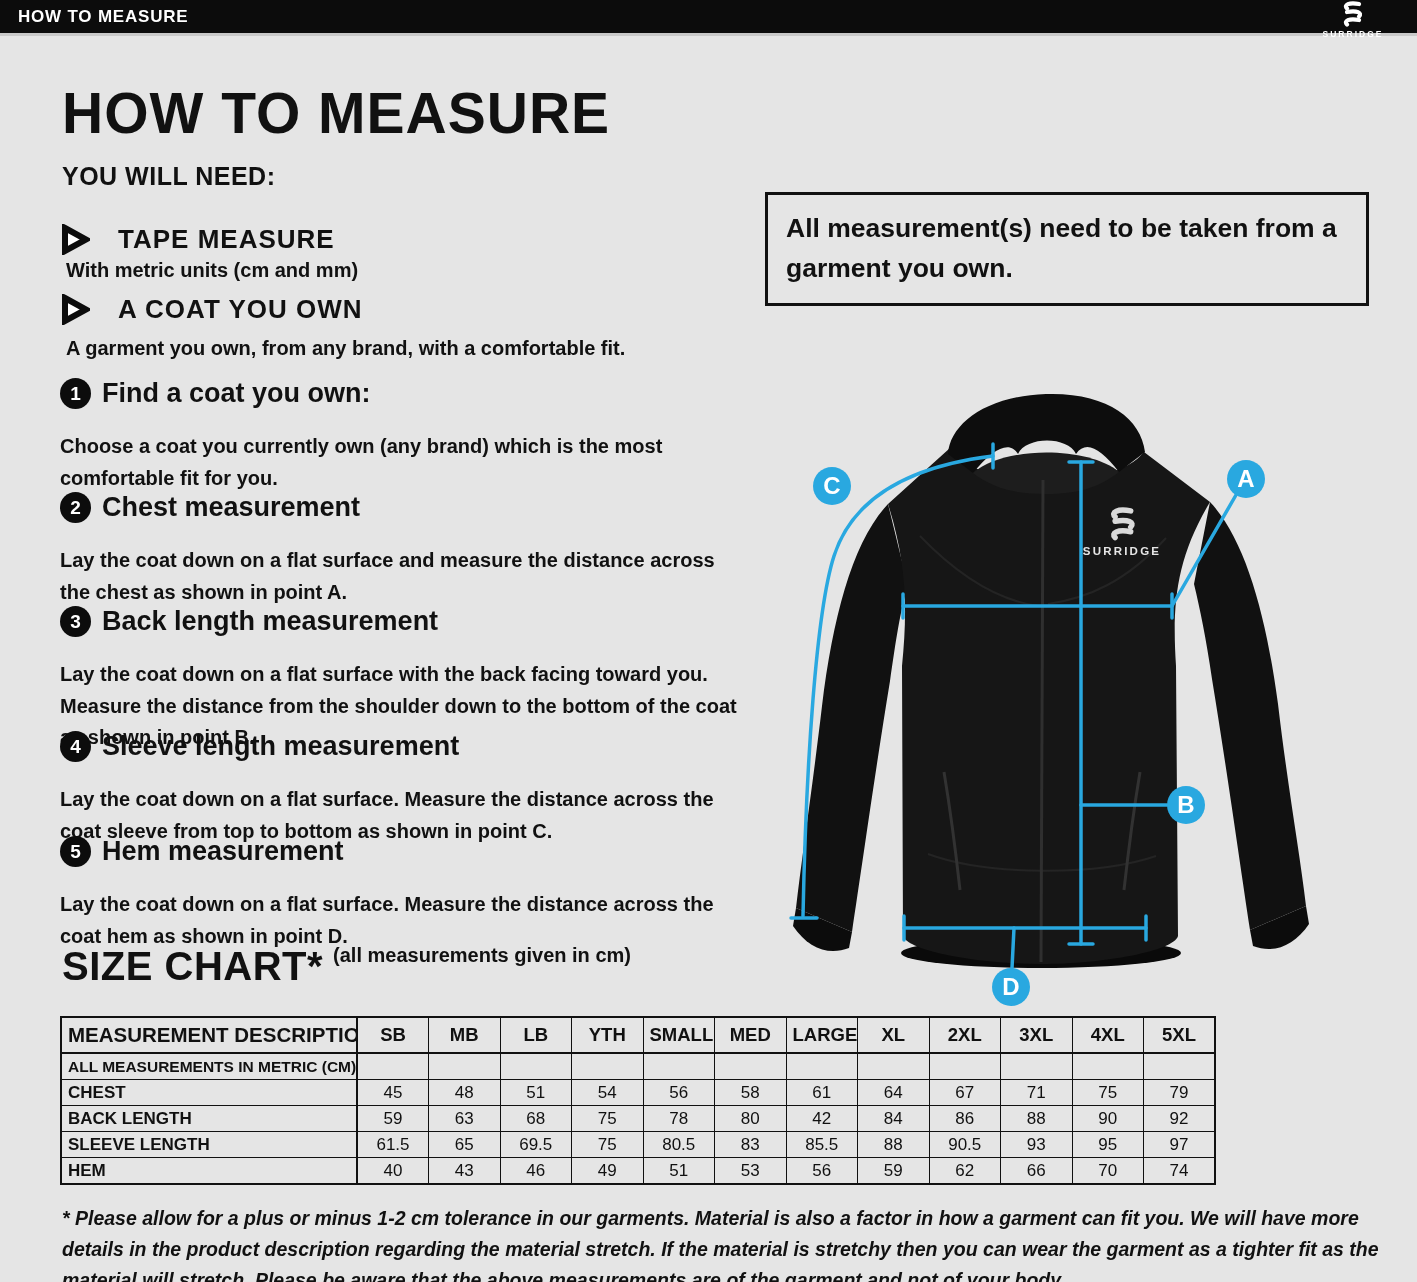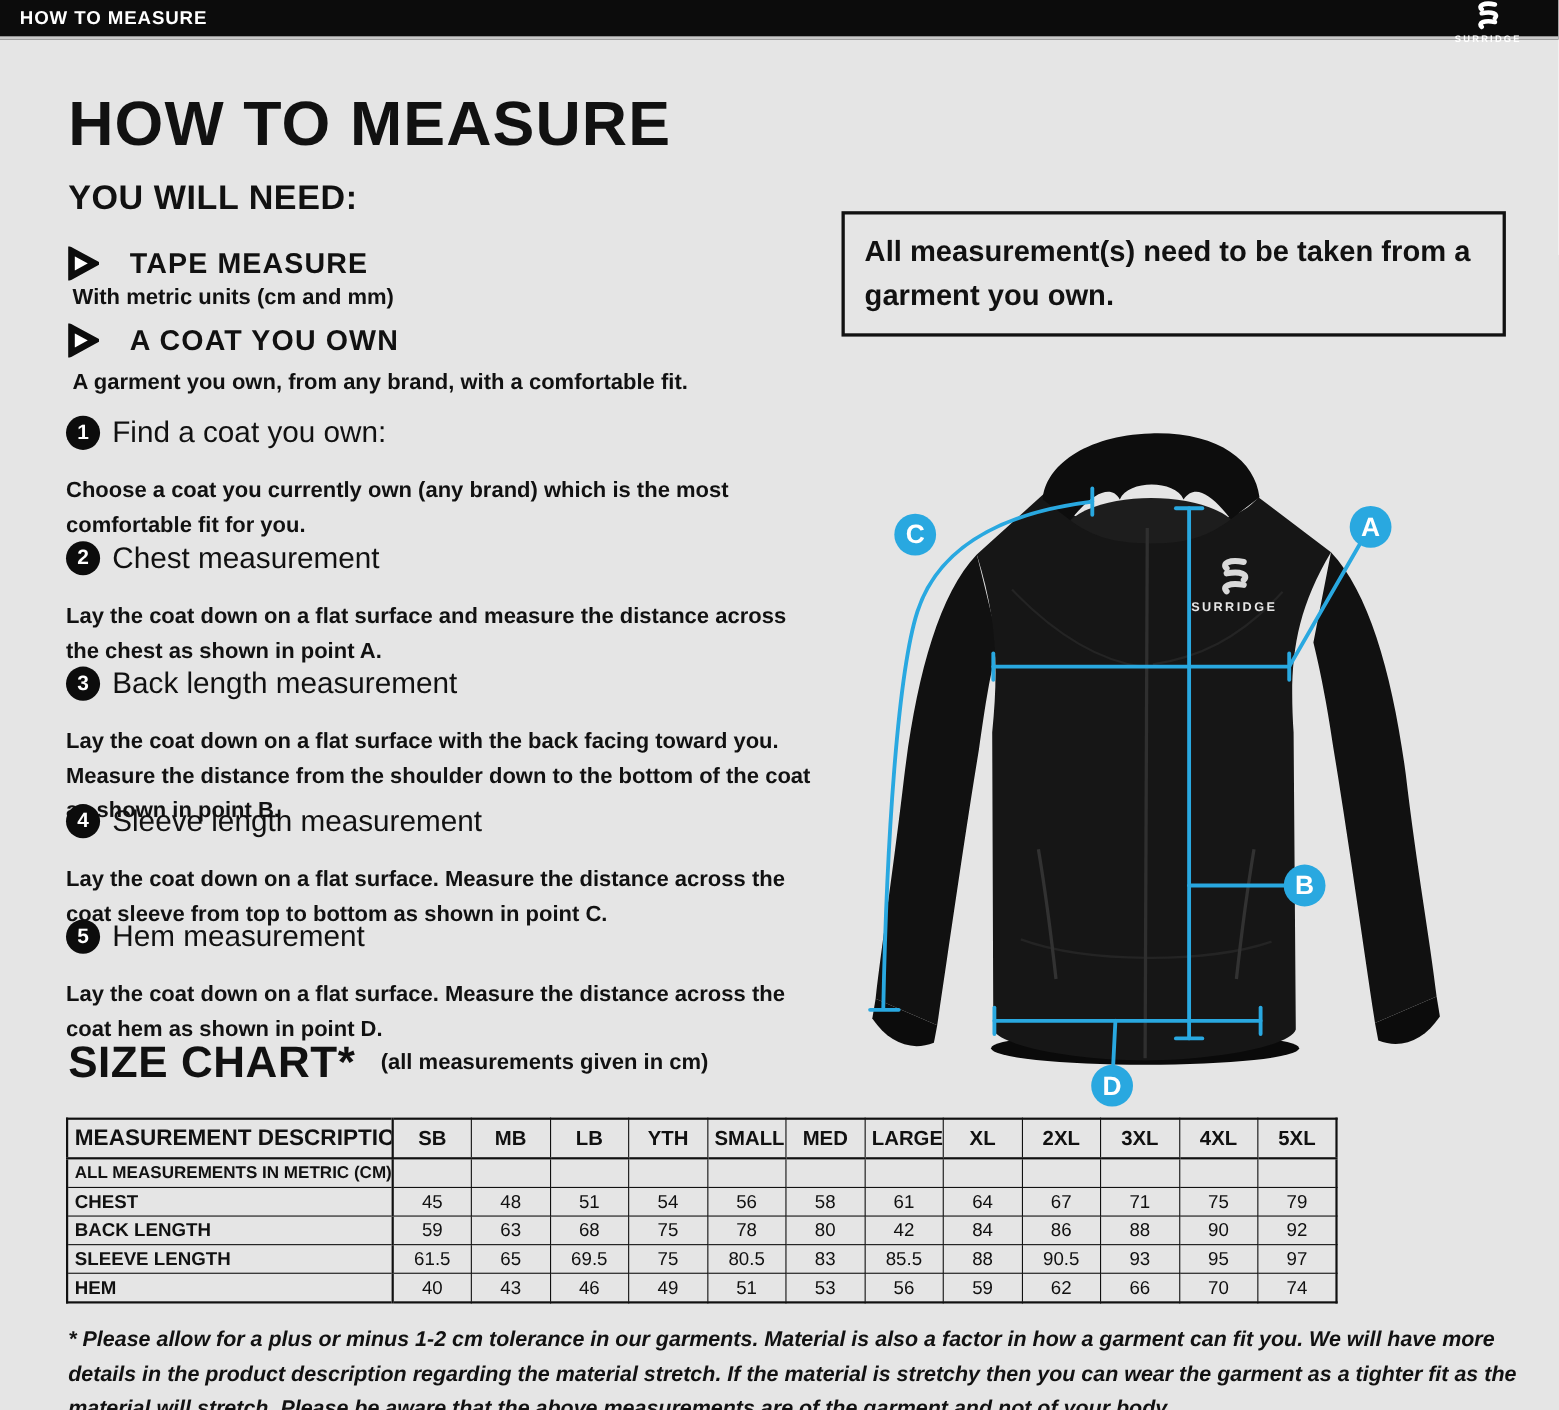--- a/index.html
+++ b/index.html
@@ -7,38 +7,38 @@
         font-family:"Liberation Sans", sans-serif;color:#111;}
   
   .topbar{position:absolute;top:0;left:0;width:100%;height:33px;background:#0c0c0c;
           border-bottom:3px solid #c9c9c9;box-sizing:content-box;}
   .topbar-title{position:absolute;left:18px;top:0;line-height:33px;color:#fff;
           font-size:17px;font-weight:bold;letter-spacing:0.8px;}
   .topbar-brand{position:absolute;right:22px;top:1px;width:84px;text-align:center;color:#fff;}
   .topbar-brand .brandword{display:block;font-size:8.5px;font-weight:bold;letter-spacing:2px;margin-top:-2px;}
   
   .h1{position:absolute;left:62px;top:80px;font-size:57px;font-weight:bold;letter-spacing:1px;}
-  .h2{position:absolute;left:62px;top:162px;font-size:31px;font-weight:bold;letter-spacing:0.5px;}
+  .h2{position:absolute;left:62px;top:162px;font-size:25px;font-weight:bold;letter-spacing:0.5px;}
   
   .req{position:absolute;left:60px;width:700px;}
   .req-head{display:flex;align-items:center;gap:28px;}
   .req-label{font-size:26px;font-weight:bold;letter-spacing:1px;}
   .req-desc{font-size:20px;font-weight:bold;margin:4px 0 0 6px;}
   
   .step{position:absolute;left:60px;width:700px;}
   .step-head{display:flex;align-items:center;gap:11px;}
   .numcircle{width:31px;height:31px;border-radius:50%;background:#0c0c0c;color:#fff;
              font-weight:bold;font-size:19px;display:flex;align-items:center;justify-content:center;flex:0 0 31px;}
-  .step-title{font-size:27px;font-weight:normal;}
+  .step-title{font-size:27px;font-weight:bold;}
   .step-desc{margin-top:22px;font-size:20px;font-weight:bold;line-height:1.58;width:690px;}
   
   .notebox{position:absolute;left:753px;top:192px;width:562px;border:3px solid #111;
            padding:14px 18px;font-size:26.5px;font-weight:bold;line-height:1.5;margin-left:12px;}
   
-  .sc-head{position:absolute;left:62px;top:944px;display:flex;align-items:center;gap:23px;}
+  .sc-head{position:absolute;left:62px;top:944px;display:flex;align-items:flex-start;gap:10px;}
   .sc-title{font-size:40px;font-weight:bold;letter-spacing:0.5px;}
   .sc-sub{font-size:20px;font-weight:bold;}
   
   .sizetable{position:absolute;left:60px;top:1016px;width:1154px;border-collapse:collapse;
              table-layout:fixed;}
   .sizetable th,.sizetable td{border:1px solid #111;padding:0 6px;overflow:hidden;white-space:nowrap;}
   .sizetable{border:2px solid #111;}
   .sizetable thead th{height:34px;font-size:18.5px;font-weight:bold;text-align:center;border-bottom-width:2px;}
   .sizetable thead th:first-child{font-size:20.5px;text-align:left;border-right-width:2px;}
   .sizetable td:first-child{text-align:left;font-weight:bold;font-size:15.5px;border-right-width:2px;}

